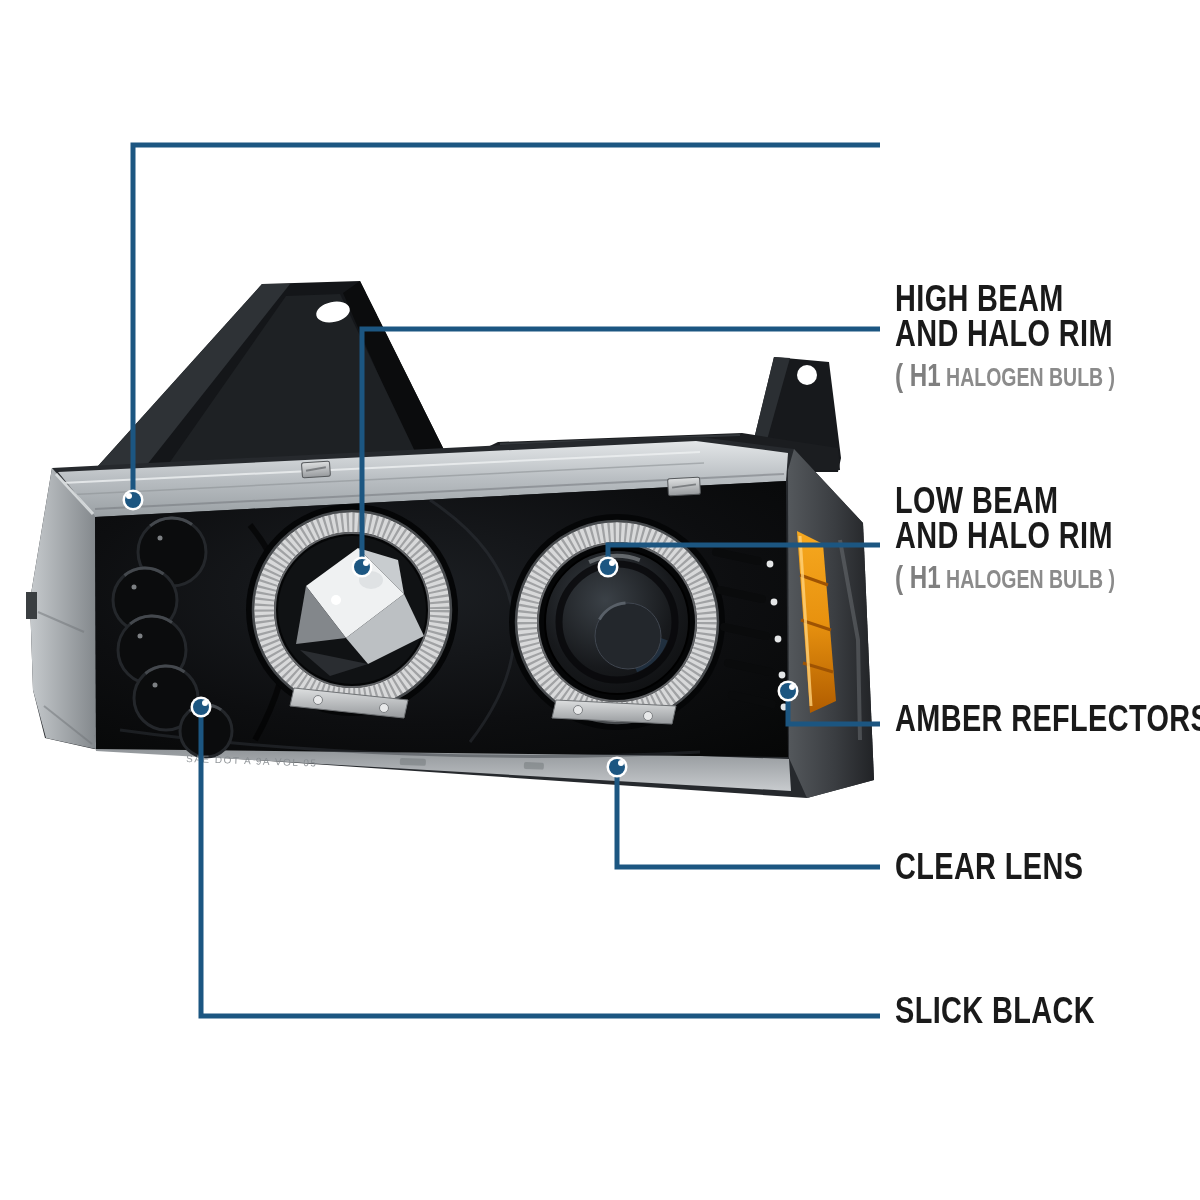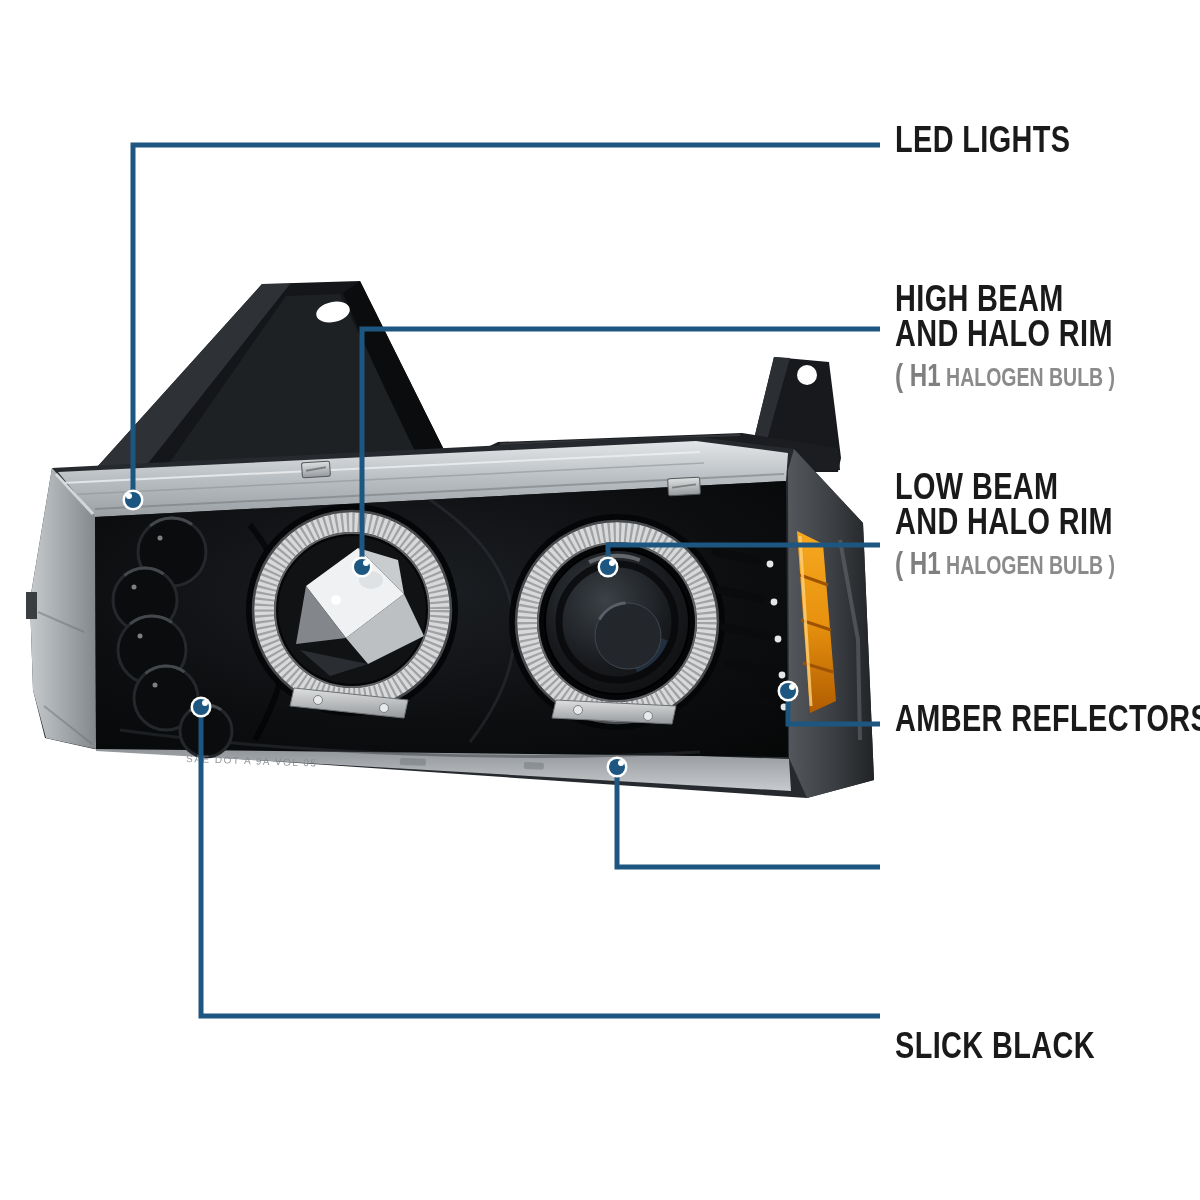--- a/index.html
+++ b/index.html
@@ -245,48 +245,48 @@
         <circle cx="617" cy="767" r="8" fill="#1c5681"></circle>
         <circle cx="621" cy="763" r="3" fill="#ffffff"></circle>
     </g>
     <g>
       <circle cx="201" cy="707" r="10.5" fill="#ffffff"></circle>
         <circle cx="201" cy="707" r="8" fill="#1c5681"></circle>
         <circle cx="205" cy="703" r="3" fill="#ffffff"></circle>
     </g>
   </svg>
 
-  <div class="callout" style="top:122px;">
-    <div class="condense">
-      <div class="callout-title">LED LIGHTS</div>
-    </div>
-  </div>
 
   <div class="callout" style="top:281px;">
     <div class="condense">
       <div class="callout-title">HIGH BEAM</div>
       <div class="callout-title">AND HALO RIM</div>
       <div class="callout-sub"><span class="sub-big">( H1</span><span> HALOGEN BULB )</span></div>
     </div>
   </div>
 
-  <div class="callout" style="top:469px;">
+  <div class="callout" style="top:483px;">
     <div class="condense">
       <div class="callout-title">LOW BEAM</div>
       <div class="callout-title">AND HALO RIM</div>
       <div class="callout-sub"><span class="sub-big">( H1</span><span> HALOGEN BULB )</span></div>
     </div>
   </div>
 
   <div class="callout" style="top:701px;">
     <div class="condense">
       <div class="callout-title">AMBER REFLECTORS</div>
     </div>
   </div>
 
-
-  <div class="callout" style="top:1028px;text-align:right;">
+  <div class="callout" style="top:849px;">
+    <div class="condense">
+      <div class="callout-title">CLEAR LENS</div>
+    </div>
+  </div>
+
+  <div class="callout" style="top:993px;text-align:right;">
     <div class="condense">
       <div class="callout-title">SLICK BLACK</div>
     </div>
   </div>
 
 </div>
 
 </body></html>

